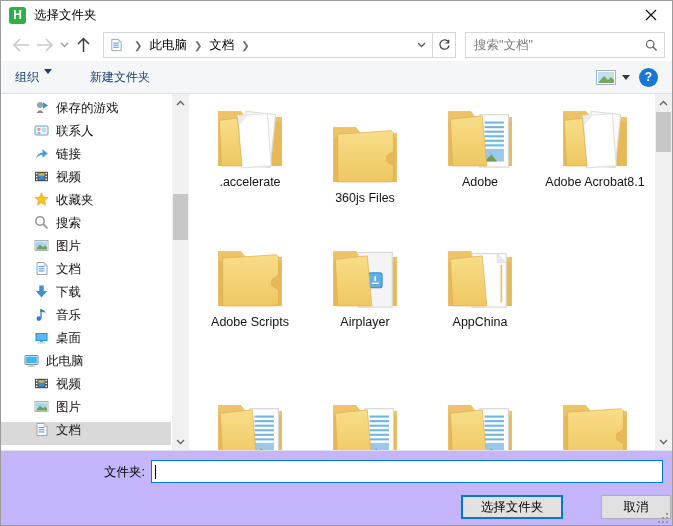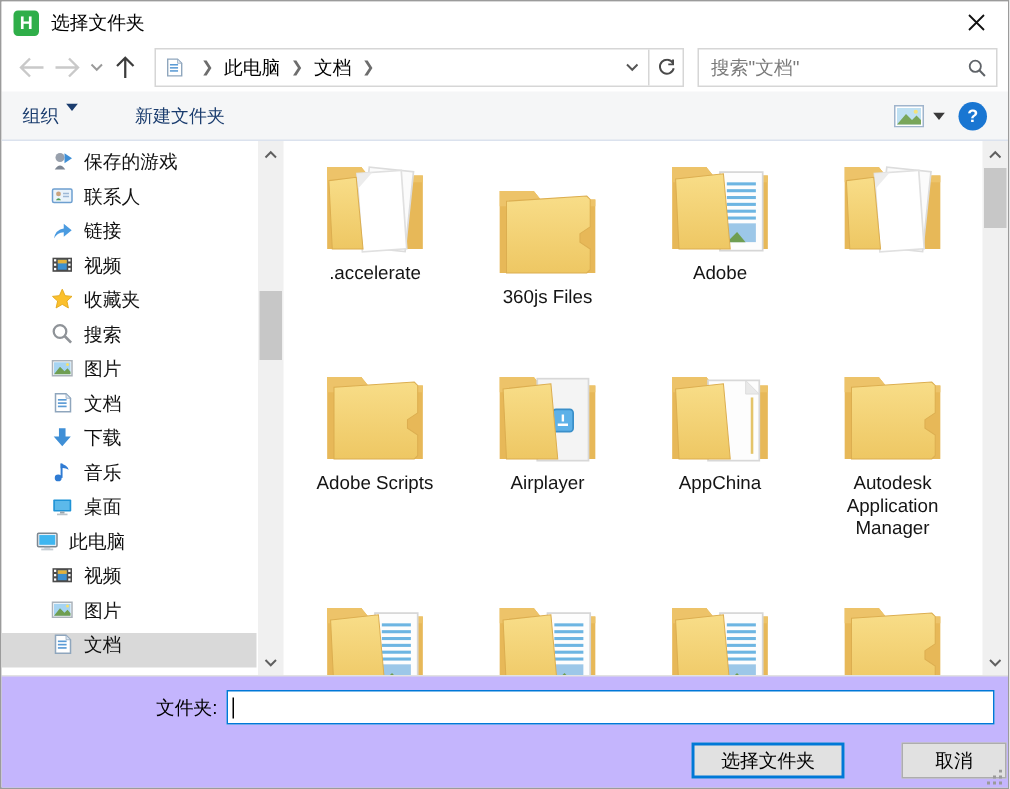--- a/index.html
+++ b/index.html
@@ -409,20 +409,21 @@
       <path d="M8 8 L28 8 L32 13 L64 13 L64 17 L8 17 Z" fill="#edc369"></path>
             <g transform="rotate(6 40 34)">
               <rect x="30" y="9" width="26" height="47" fill="#fbfbfb" stroke="#dcdcdc"></rect>
             </g>
             <g transform="rotate(-4 38 34)">
               <rect x="27" y="11" width="26" height="46" fill="#fff" stroke="#e0e0e0"></rect>
               <path d="M27 11 l9 0 -9 9 Z" fill="#ececec"></path>
             </g>
             <path d="M9 16 L25 14 L29 56 L11 56 Z" fill="url(#gdocs)" stroke="#dcae50" stroke-width="0.6"></path>
           </svg>
+          <div class="flabel">Adobe Acrobat8.1</div>
         </div>
         <div class="folder-item" style="left:121px; top:148px;">
           <svg class="ficon" width="82" height="71" viewBox="0 0 72 62">
             <defs>
               <linearGradient id="gpageicon" x1="0" y1="0" x2="0" y2="1">
       <stop offset="0" stop-color="#f8dd88"></stop>
                 <stop offset="1" stop-color="#eec763"></stop>
               </linearGradient>
             </defs>
             <path d="M8 8 L28 8 L32 13 L64 13 L64 56 L8 56 Z" fill="#e7b858"></path>
@@ -457,34 +458,20 @@
               </linearGradient>
             </defs>
             <path d="M8 8 L28 8 L32 13 L64 13 L64 56 L8 56 Z" fill="#e7b858"></path>
       <path d="M8 8 L28 8 L32 13 L64 13 L64 17 L8 17 Z" fill="#edc369"></path>
             <rect x="29" y="10" width="30" height="47" fill="#fdfdfd" stroke="#d8d8d8"></rect>
             <path d="M51 10 l8 8 h-8 Z" fill="#e9e9e9" stroke="#d8d8d8" stroke-width="0.5"></path>
             <rect x="54" y="20" width="1.5" height="33" fill="#e4c46a"></rect>
             <path d="M10 15 L38 12 L42 56 L12 56 Z" fill="url(#gpage)" stroke="#dcae50" stroke-width="0.6"></path>
           </svg>
           <div class="flabel">AppChina</div>
-        </div>
-        <div class="folder-item" style="left:351px; top:148px;">
-          <svg class="ficon" width="82" height="71" viewBox="0 0 72 62">
-            <defs>
-              <linearGradient id="gplain" x1="0" y1="0" x2="0" y2="1">
-      <stop offset="0" stop-color="#f8dd88"></stop>
-                <stop offset="1" stop-color="#eec763"></stop>
-              </linearGradient>
-            </defs>
-            <path d="M8 8 L28 8 L32 13 L64 13 L64 56 L8 56 Z" fill="#e7b858"></path>
-      <path d="M8 8 L28 8 L32 13 L64 13 L64 17 L8 17 Z" fill="#edc369"></path>
-            <path d="M12 14 L59 11 L61 13 L61 29 L55 33 L55 38 L61 42 L61 54 L59 56 L12 56 Z" fill="url(#gplain)" stroke="#dcae50" stroke-width="0.6"></path>
-          </svg>
-          <div class="flabel">Autodesk Application Manager</div>
         </div>
         <div class="folder-item" style="left:6px; top:302px; height:54px; overflow:hidden;">
           <svg class="ficon" width="82" height="71" viewBox="0 0 72 62">
             <defs>
               <linearGradient id="gpreview" x1="0" y1="0" x2="0" y2="1">
       <stop offset="0" stop-color="#f8dd88"></stop>
                 <stop offset="1" stop-color="#eec763"></stop>
               </linearGradient>
             </defs>
             <path d="M8 8 L28 8 L32 13 L64 13 L64 56 L8 56 Z" fill="#e7b858"></path>

